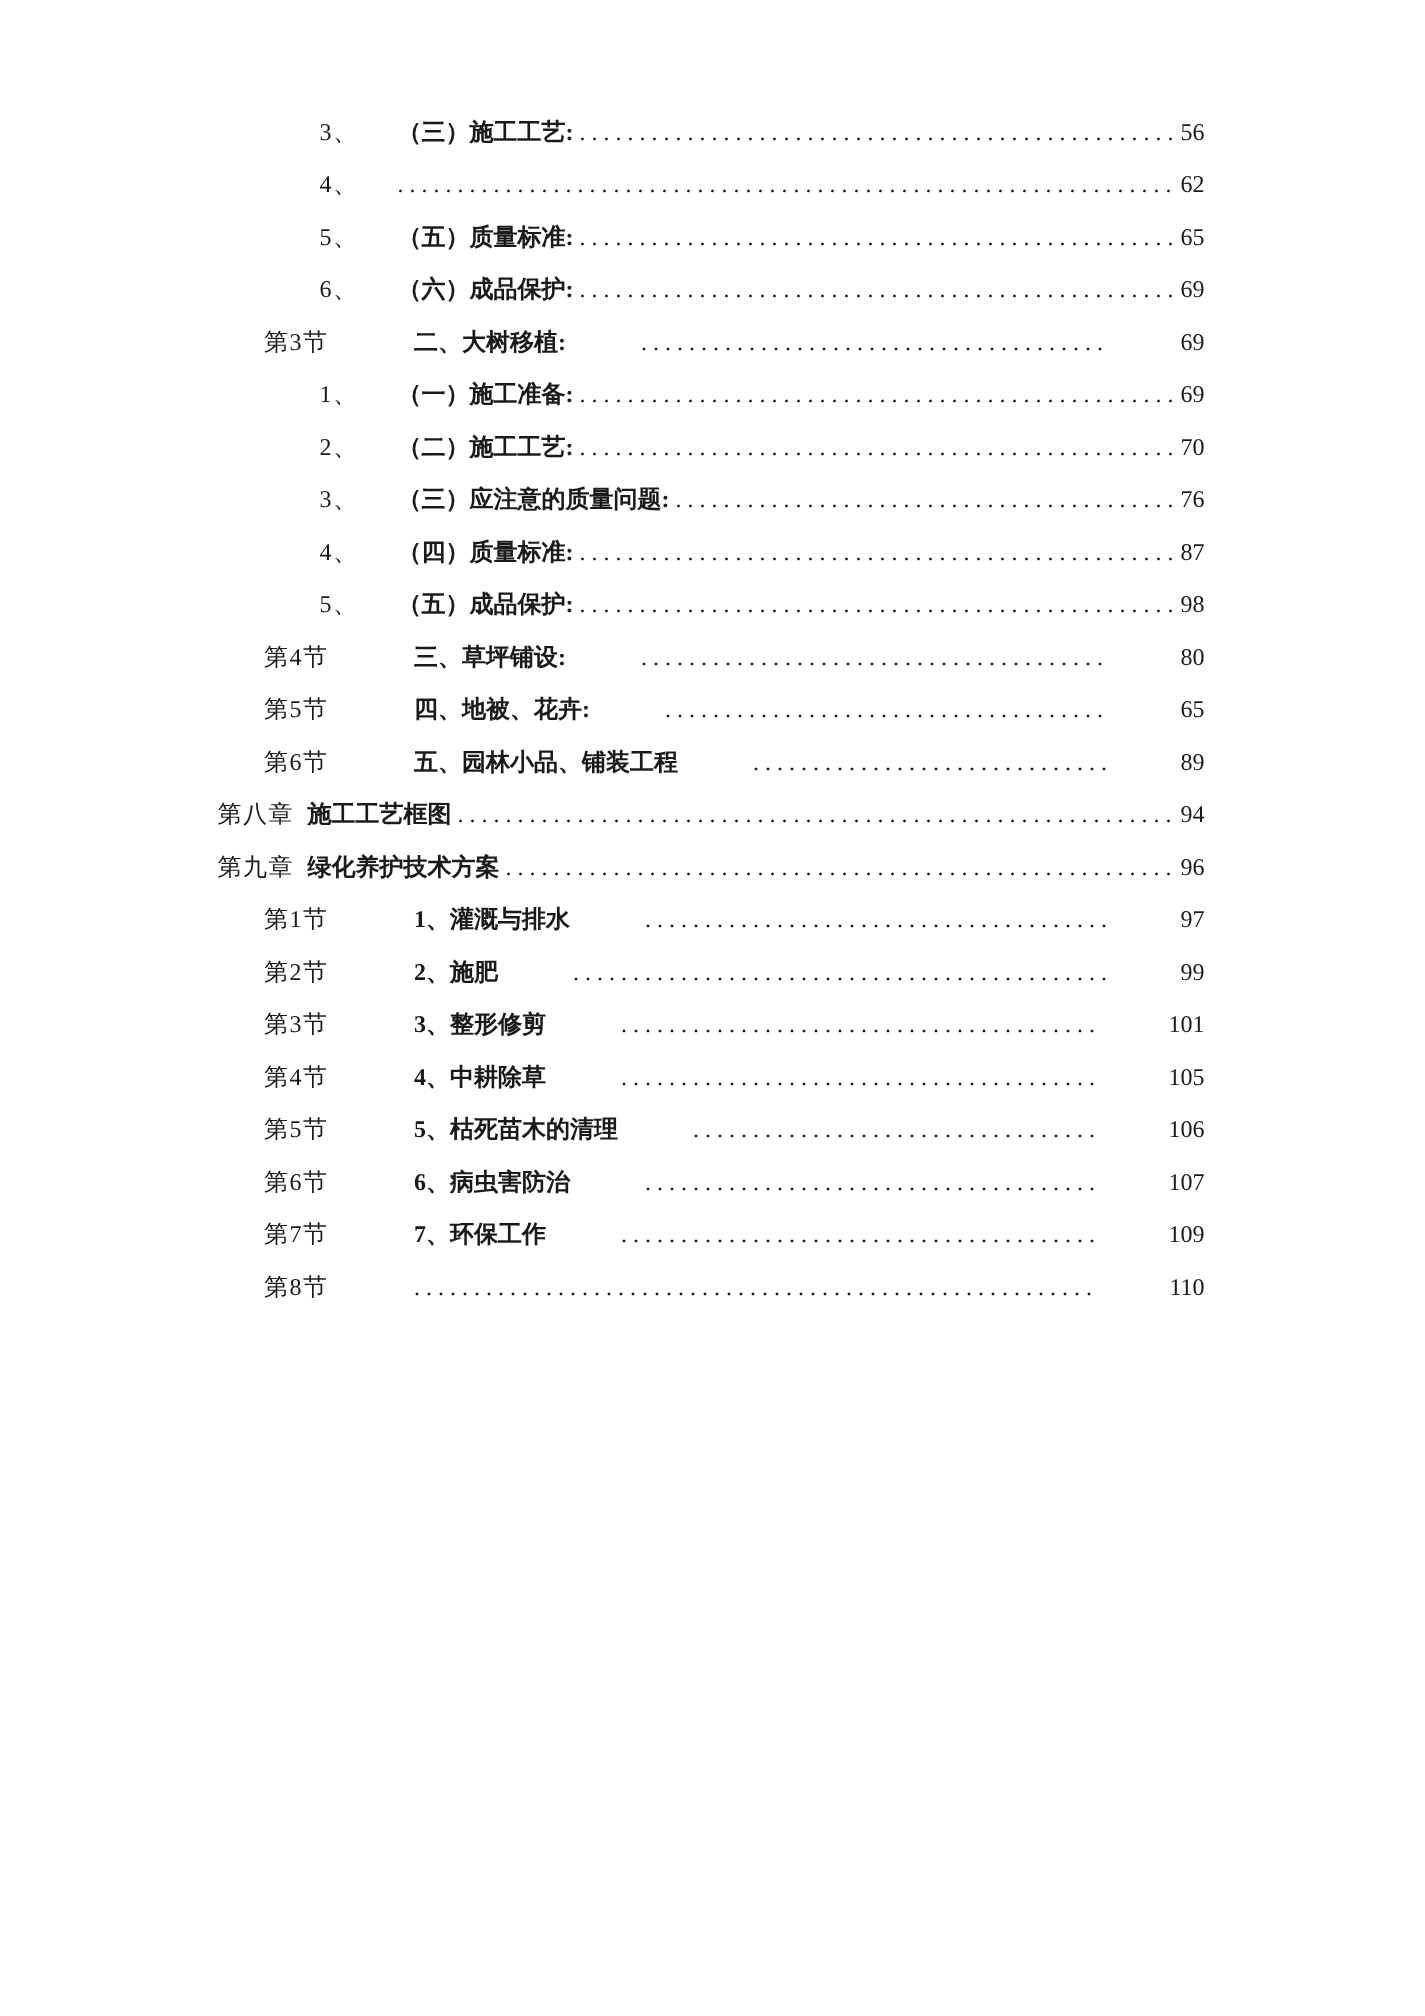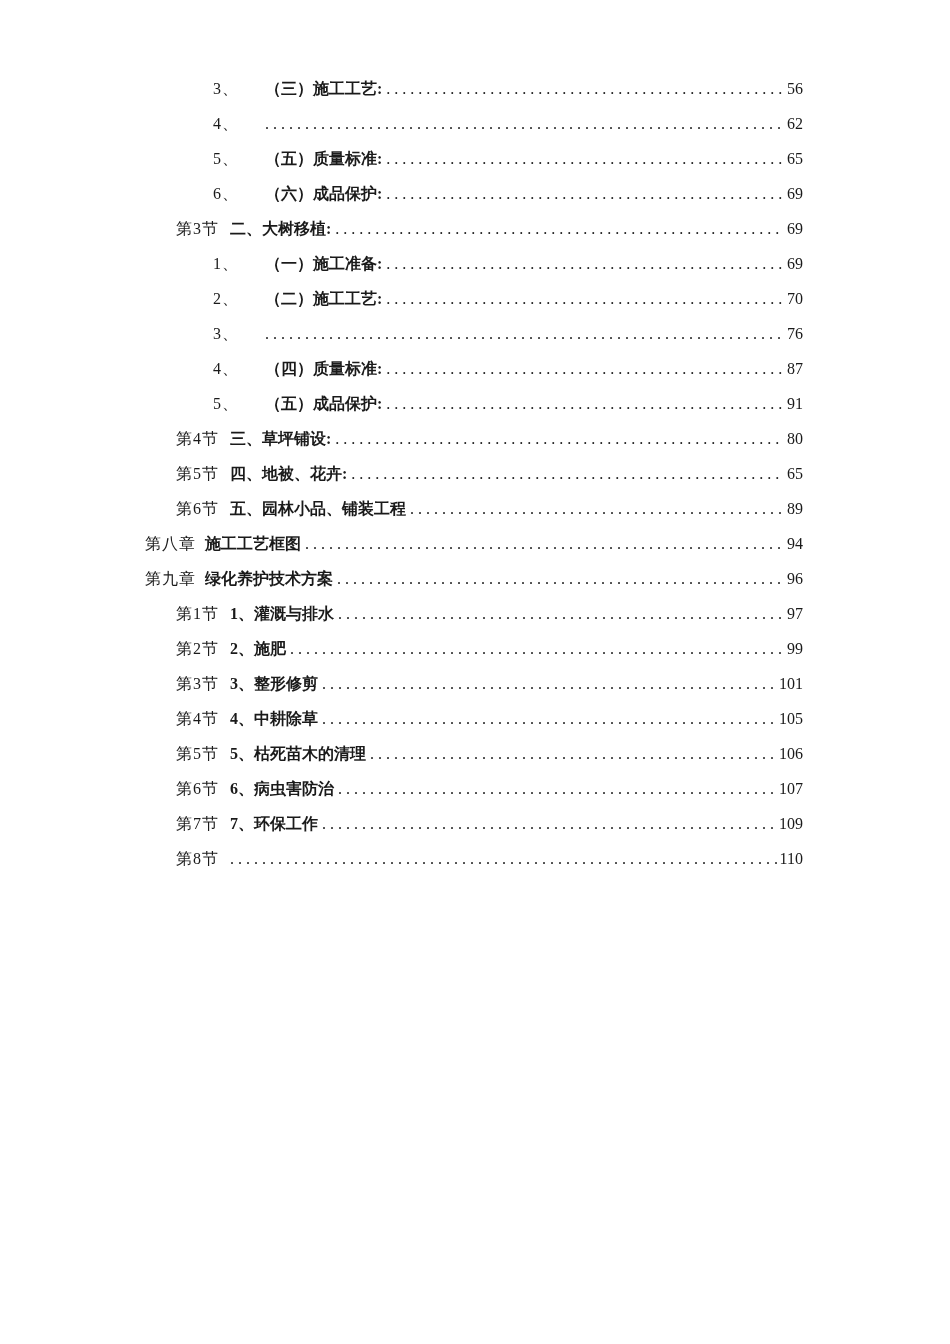--- a/index.html
+++ b/index.html
@@ -24,21 +24,21 @@
   }
   .row {
     display: flex;
     align-items: baseline;
     height: 35px;
     line-height: 35px;
     font-size: 16px;
     white-space: nowrap;
   }
   .level-1 { padding-left: 0; align-items: flex-end; }
-  .level-2 { padding-left: 31px; }
+  .level-2 { padding-left: 31px; gap: 46px; }
   .level-3 { padding-left: 68px; }
   .num {
     flex: 0 0 auto;
     letter-spacing: 1px;
   }
   .level-1 .num { width: 60px; }
   .level-2 .num { width: 54px; }
   .level-3 .num { width: 52px; }
   .title {
     flex: 0 0 auto;
@@ -99,34 +99,35 @@
         <span class="pagenum">69</span>
       </div>
       <div class="row level-3">
         <span class="num">2、</span>
         <span class="title">（二）施工工艺:</span>
         <span class="leader">............................................................................................................................................................................................................................................................................................................</span>
         <span class="pagenum">70</span>
       </div>
       <div class="row level-3">
         <span class="num">3、</span>
+        <span class="title">（三）应注意的质量问题:</span>
         <span class="leader">............................................................................................................................................................................................................................................................................................................</span>
         <span class="pagenum">76</span>
       </div>
       <div class="row level-3">
         <span class="num">4、</span>
         <span class="title">（四）质量标准:</span>
         <span class="leader">............................................................................................................................................................................................................................................................................................................</span>
         <span class="pagenum">87</span>
       </div>
       <div class="row level-3">
         <span class="num">5、</span>
         <span class="title">（五）成品保护:</span>
         <span class="leader">............................................................................................................................................................................................................................................................................................................</span>
-        <span class="pagenum">91</span>
+        <span class="pagenum">98</span>
       </div>
       <div class="row level-2">
         <span class="num">第4节</span>
         <span class="title">三、草坪铺设:</span>
         <span class="leader">............................................................................................................................................................................................................................................................................................................</span>
         <span class="pagenum">80</span>
       </div>
       <div class="row level-2">
         <span class="num">第5节</span>
         <span class="title">四、地被、花卉:</span>

